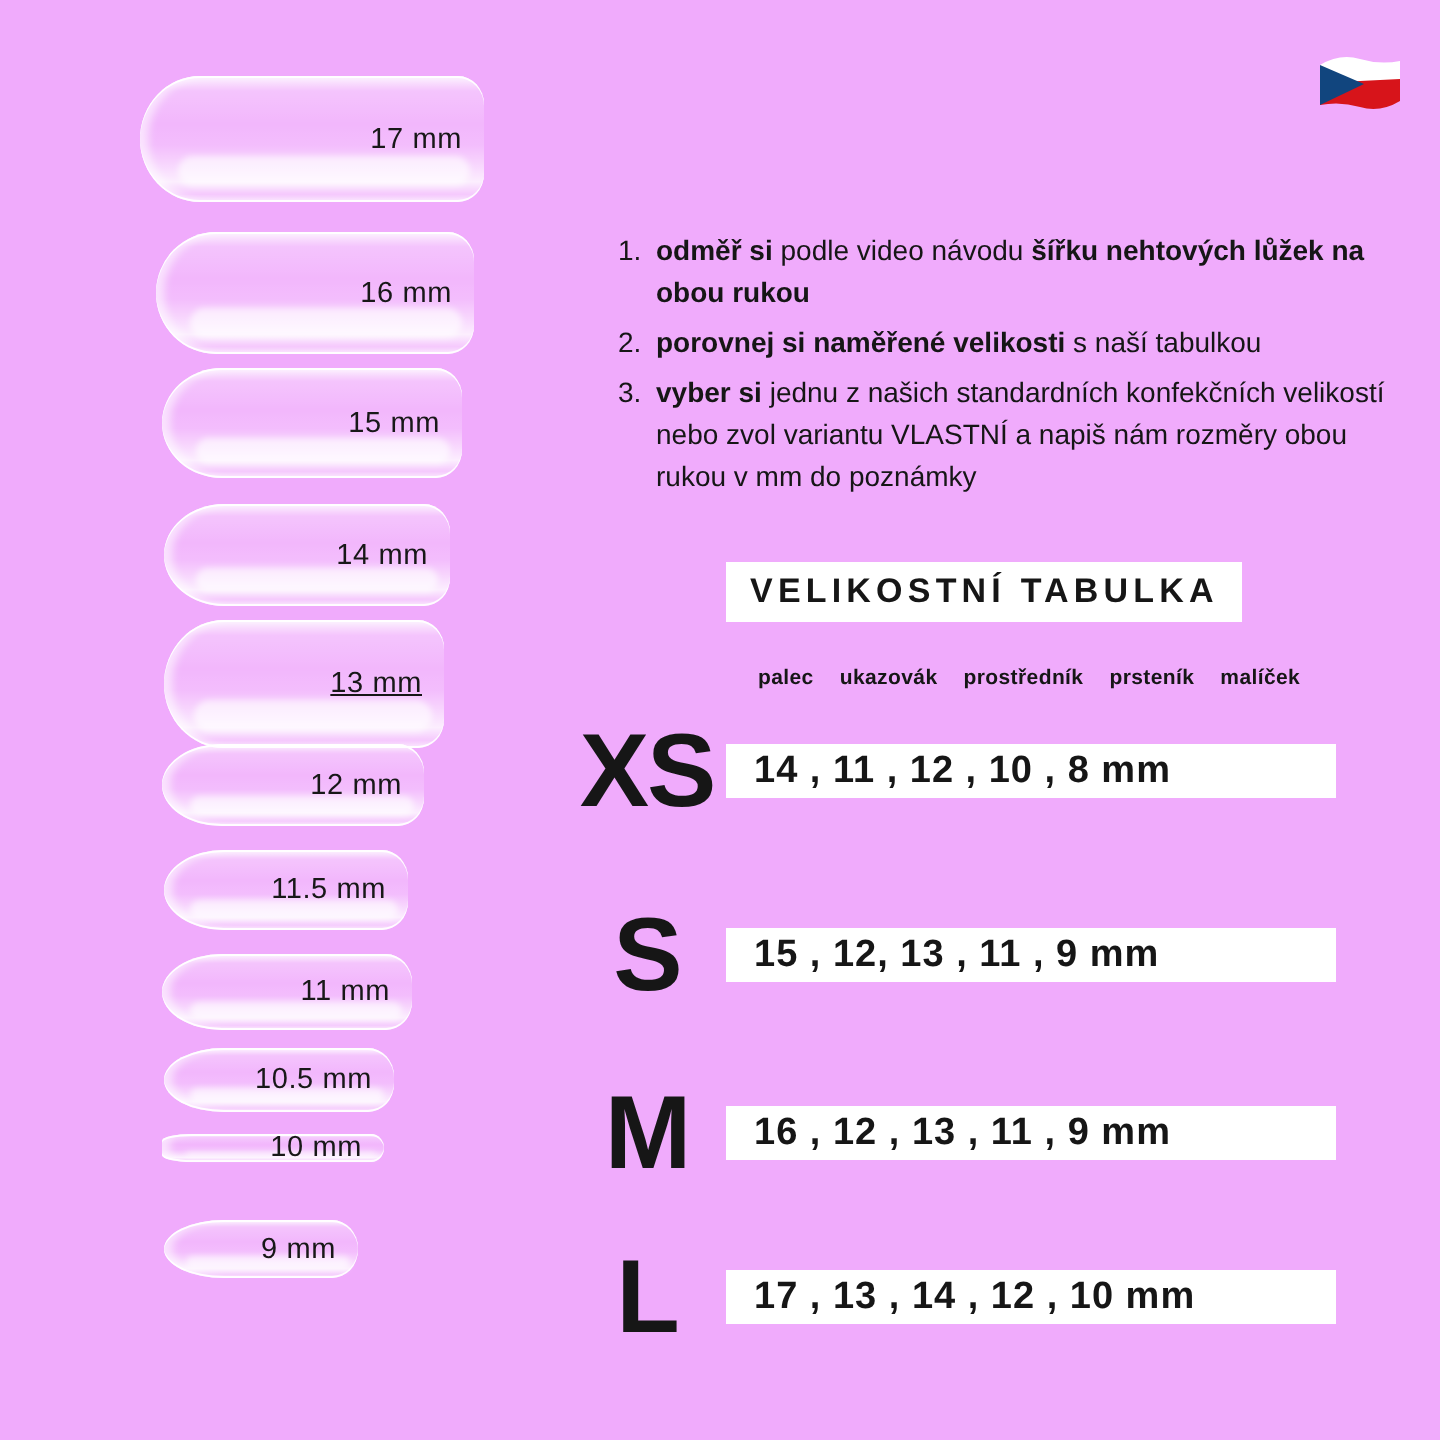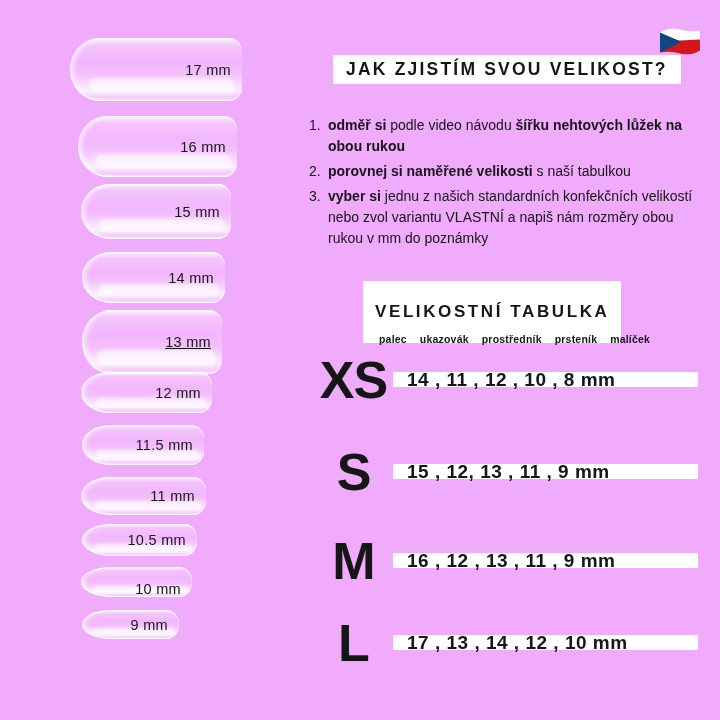--- a/index.html
+++ b/index.html
@@ -44,21 +44,21 @@
   }
   .n1{left:70px;top:38px;width:172px;height:63px;}
   .n2{left:78px;top:116px;width:159px;height:61px;}
   .n3{left:81px;top:184px;width:150px;height:55px;}
   .n4{left:82px;top:252px;width:143px;height:51px;}
   .n5{left:82px;top:310px;width:140px;height:64px;text-decoration:underline;}
   .n6{left:81px;top:372px;width:131px;height:41px;}
   .n7{left:82px;top:425px;width:122px;height:40px;}
   .n8{left:81px;top:477px;width:125px;height:38px;}
   .n9{left:82px;top:524px;width:115px;height:32px;}
-  .n10{left:81px;top:567px;width:111px;height:30px;align-items:flex-end;}
+  .n10{left:81px;top:567px;width:111px;height:14px;}
   .n11{left:82px;top:610px;width:97px;height:29px;}
   .n12{left:83px;top:649px;width:94px;height:27px;}
 
   
   .flag{position:absolute;left:657px;top:25px;width:46px;height:33px;}
 
   
   .title-band{
     position:absolute;left:333px;top:55px;height:29px;
     display:inline-flex;align-items:center;
@@ -72,31 +72,31 @@
     position:relative;padding-left:19px;margin-bottom:4px;
     font-size:14px;line-height:21px;
   }
   .howto-item .num{position:absolute;left:0;top:0;}
   .howto-item b{font-weight:bold;}
 
   
   .table-title-band{
     position:absolute;left:363px;top:281px;height:30px;
     display:inline-flex;align-items:center;
-    background:#ffffff;padding:16px 12px;
+    background:#ffffff;padding:0 12px;
   }
   .table-title-band span{
     font-size:17px;font-weight:bold;letter-spacing:2.6px;white-space:nowrap;
   }
   .finger-headers{
     position:absolute;left:379px;top:333px;
     display:flex;gap:13px;
     font-size:10.5px;font-weight:bold;letter-spacing:0.2px;
   }
-  .size-row{position:absolute;left:284px;width:384px;height:15px;margin-left:30px;}
+  .size-row{position:absolute;left:284px;width:384px;height:27px;}
   .row-xs{top:372px;}
   .row-s{top:464px;}
   .row-m{top:553px;}
   .row-l{top:635px;}
   .size-letter{
     position:absolute;left:0;top:50%;transform:translateY(-50%);
     width:79px;text-align:center;
     font-size:52px;font-weight:bold;line-height:1;letter-spacing:-1px;
   }
   .size-band{
@@ -165,23 +165,20 @@
     </div>
   <div class="nail n10">
       <div class="nail-shine"></div>
       <span class="nail-label">10 mm</span>
     </div>
   <div class="nail n11">
       <div class="nail-shine"></div>
       <span class="nail-label">9 mm</span>
     </div>
 
-  <div class="title-band">
-    <span>JAK ZJISTÍM SVOU VELIKOST?</span>
-  </div>
 
   <div class="howto-list">
     <div class="howto-item">
       <span class="num">1.</span>
       <span><b>odměř si</b><span> podle video návodu </span><b>šířku nehtových lůžek na obou rukou</b></span>
     </div>
     <div class="howto-item">
       <span class="num">2.</span>
       <span><b>porovnej si naměřené velikosti</b><span> s naší tabulkou</span></span>
     </div>

